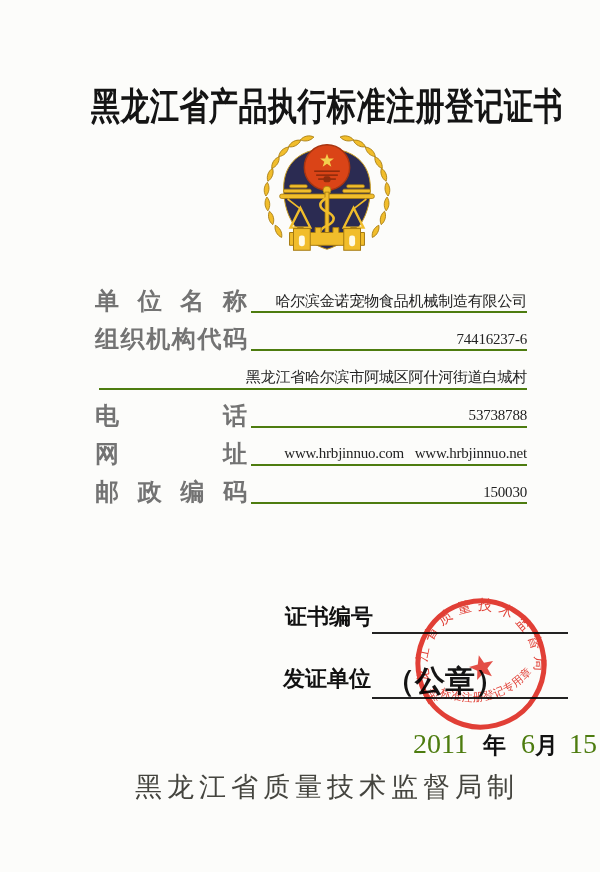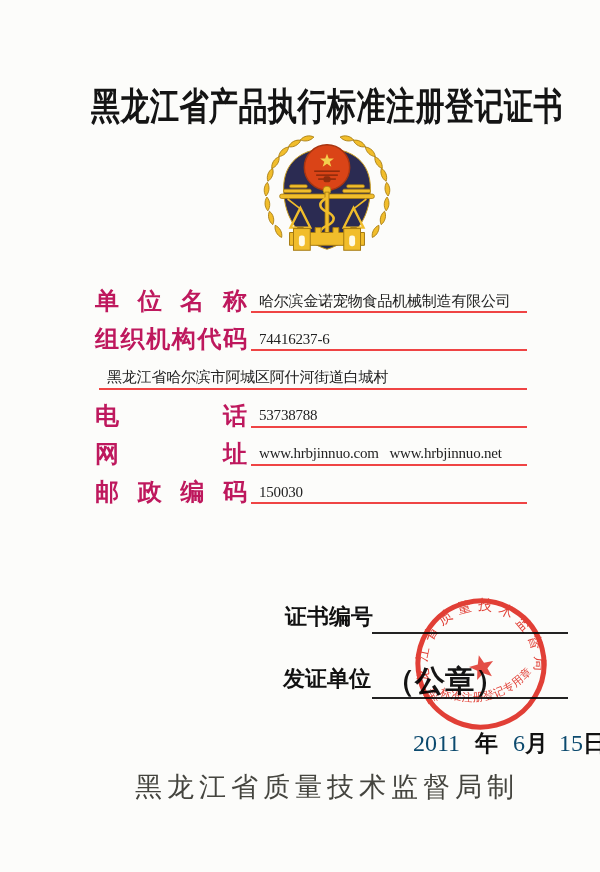--- a/index.html
+++ b/index.html
@@ -14,41 +14,41 @@
          transform:scaleY(1.3);transform-origin:center top;white-space:nowrap;}
 
   
   .emblem{position:absolute;left:231px;top:132px;width:138px;height:134px;}
 
   
   .fields{position:absolute;left:68px;top:275px;width:432px;}
   .field-row{height:38.2px;display:flex;align-items:flex-end;}
   .field-label{width:152px;flex:0 0 152px;
       font-family:"Liberation Sans","DejaVu Sans",sans-serif;
-      font-weight:bold;font-size:24px;line-height:1.05;color:#be185d;
+      font-weight:bold;font-size:24px;line-height:1.05;color:#737373;
       text-align:justify;text-align-last:justify;}
-  .field-value{flex:1;margin-left:4px;border-bottom:2px solid #ef4444;
+  .field-value{flex:1;margin-left:4px;border-bottom:2px solid #4d7c0f;
       font-size:15px;letter-spacing:-0.2px;padding:0 0 2px 8px;
-      white-space:pre;color:#222;line-height:1.1;}
+      white-space:pre;color:#222;line-height:1.1;text-align:right;}
 
   
   .cert-label{position:absolute;font-family:Liberation Sans, sans-serif;
       font-weight:bold;font-size:22px;color:#111;white-space:nowrap;}
   .cert-number-label{left:258px;top:602px;}
   .cert-issuer-label{left:256px;top:664px;}
   .cert-line{position:absolute;border-top:2px solid #222;width:196px;left:345px;height:0;}
   .cert-line-1{top:632px;}
   .cert-line-2{top:697px;}
   .cert-issuer-value{position:absolute;left:358px;top:661px;
       font-family:"Liberation Sans","DejaVu Sans",sans-serif;
       font-weight:bold;font-size:30px;color:#141414;white-space:nowrap;}
 
   
   .date-row{position:absolute;left:386px;top:728px;display:flex;align-items:baseline;white-space:nowrap;}
-  .date-num{font-size:24px;color:#0c4a6e;}
+  .date-num{font-size:28px;color:#4d7c0f;}
   .date-unit{font-family:"Liberation Serif","DejaVu Serif",serif;font-weight:bold;font-size:23px;color:#111;}
   .gap-a{margin-right:15px;} .gap-b{margin-right:11px;}
 
   
   .seal{position:absolute;left:384px;top:594px;width:140px;height:140px;
         mix-blend-mode:multiply;opacity:0.93;}
   .seal text{font-family:"Liberation Serif","DejaVu Serif",serif;}
 
   
   .footer{position:absolute;top:769px;left:0;width:600px;text-align:center;

